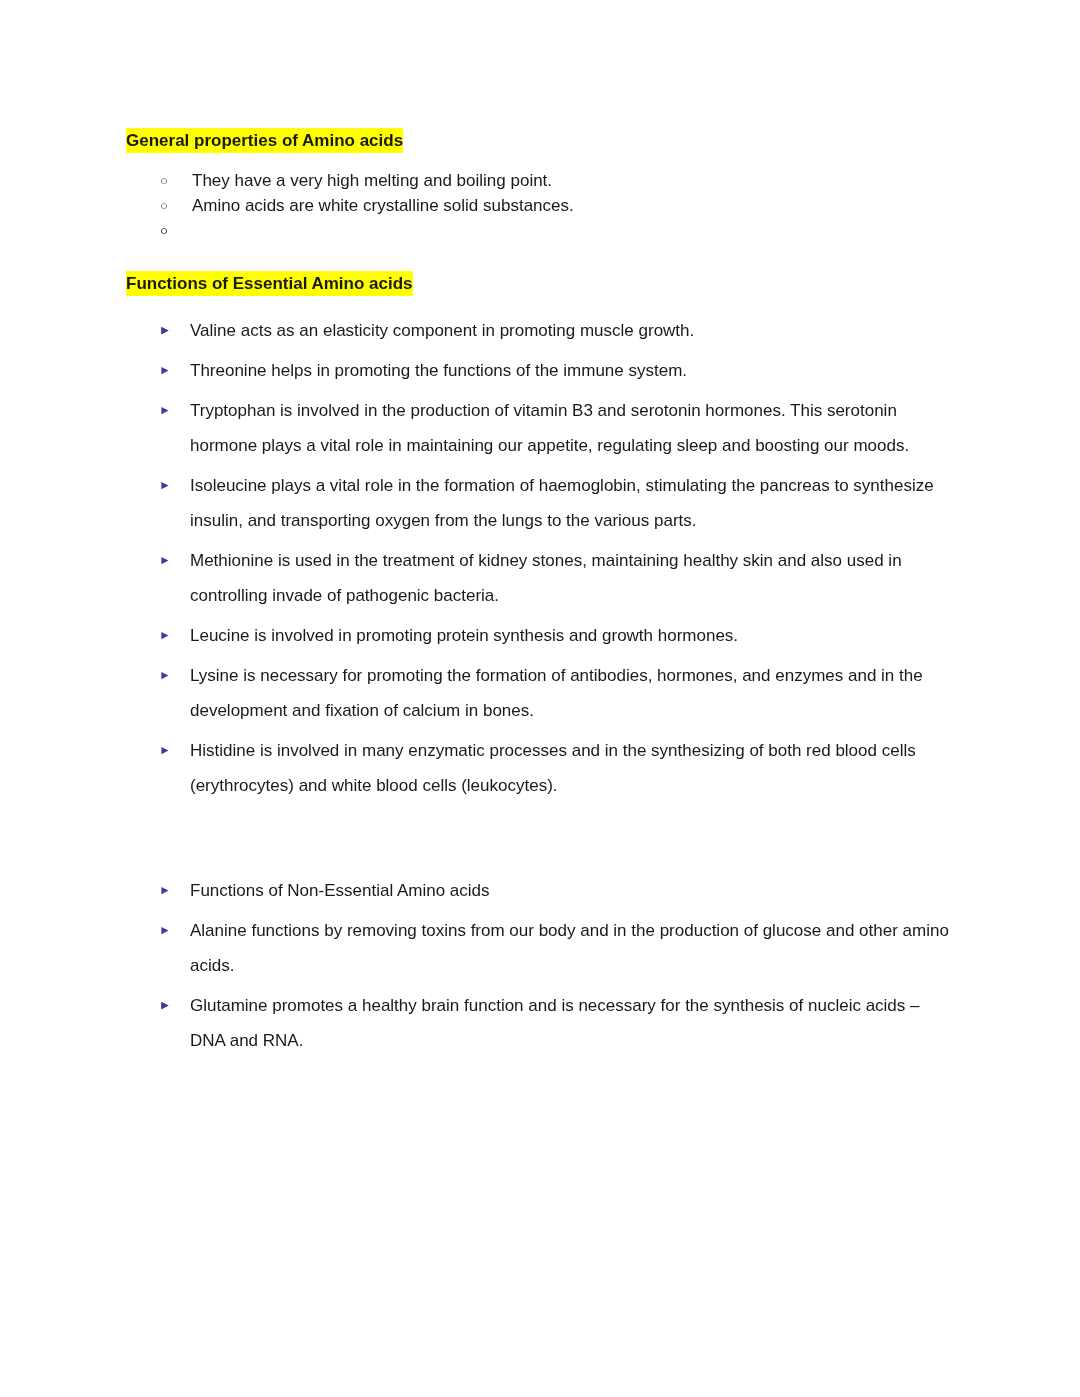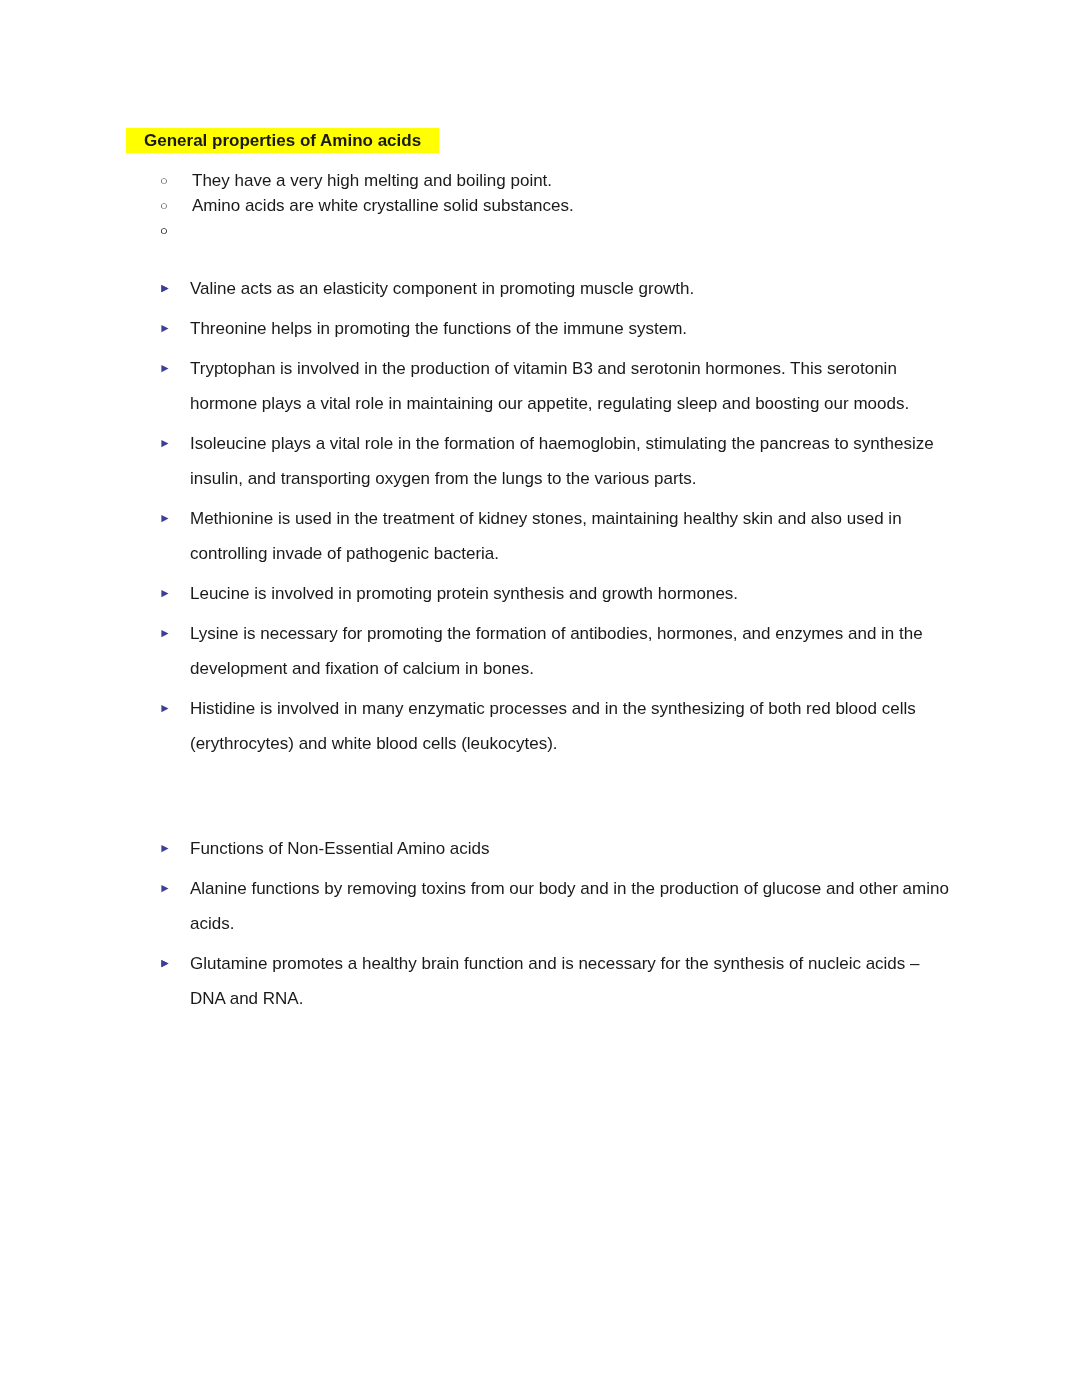--- a/index.html
+++ b/index.html
@@ -15,21 +15,21 @@
     width: 1080px; height: 1397px;
     padding: 128px 126px 0 126px;
     overflow: hidden;
   }
   .hl-heading {
     display: inline-block;
     margin: 0;
     font-size: 17px;
     font-weight: bold;
     line-height: 21px;
-    padding: 2px 18px;
+    padding: 2px 0;
     background: var(--highlight, #ffff00);
     color: var(--text, #1a1a1a);
   }
   ul { list-style: none; margin: 0; padding: 0; }
   .circle-list { margin-top: 15px; }
   .circle-list li {
     position: relative;
     padding-left: 66px;
     font-size: 17px;
     line-height: 25px;
@@ -78,20 +78,21 @@
       <li>
         <span class="circle-bullet">○</span>
       </li>
       <li>
         <span class="circle-bullet">○</span>
       </li>
     </ul>
   </section>
 
   <section class="sec2">
+    <h2 class="hl-heading">Functions of Essential Amino acids</h2>
     <ul class="arrow-list">
       <li>
         <span class="arrow-bullet">►</span>
       </li>
       <li>
         <span class="arrow-bullet">►</span>
         <span>Valine acts as an elasticity component in promoting muscle growth.</span>
       </li>
       <li>
         <span class="arrow-bullet">►</span>

